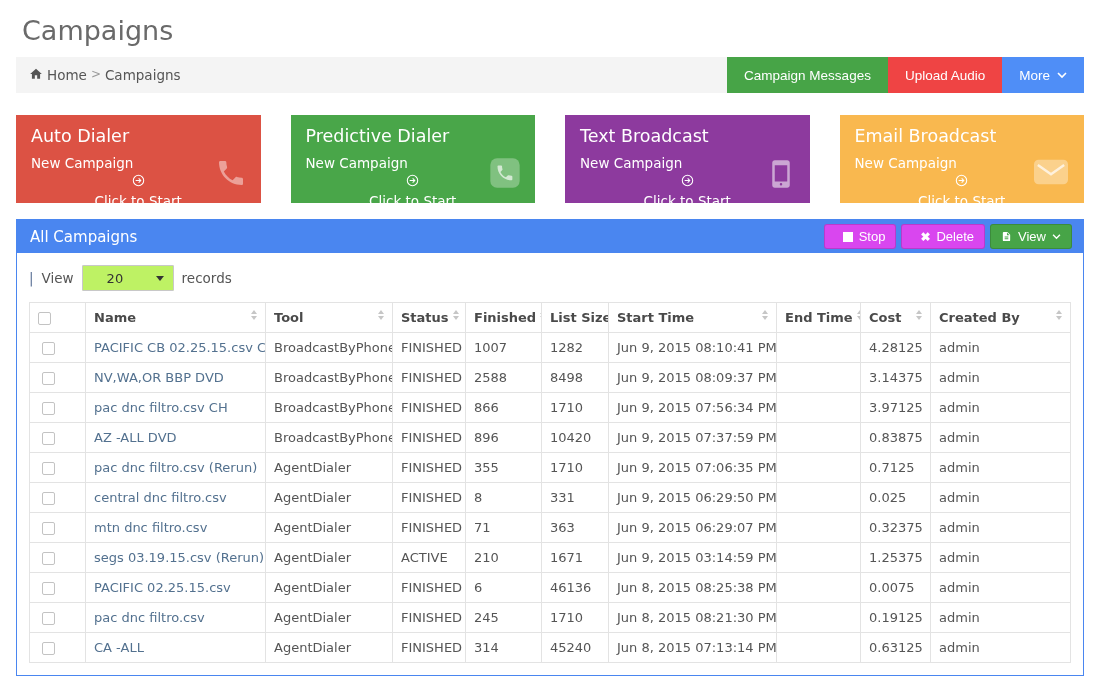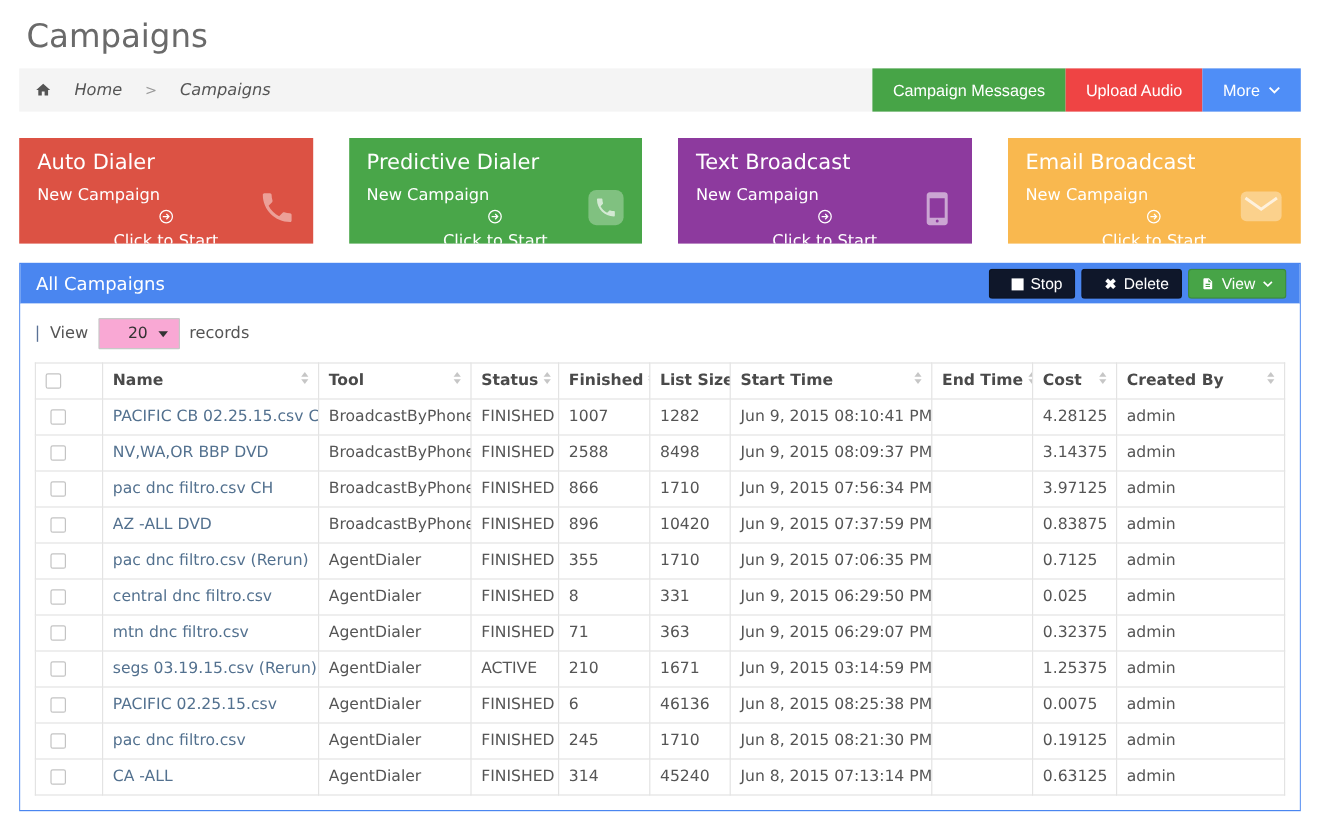--- a/index.html
+++ b/index.html
@@ -5,21 +5,21 @@
   * { box-sizing: border-box; margin: 0; padding: 0; }
   html, body { width: 1100px; height: 700px; overflow: hidden; background: #fff; }
   body { font-family: "DejaVu Sans", "Liberation Sans", sans-serif; color: #555; }
   .page { padding: 0 16px; }
 
   
   .page-title { font-size: 27px; font-weight: 400; color: #6a6a6a; margin: 15px 6px 11px 6px; }
 
   
   .breadcrumb-bar { position: relative; height: 36px; background: #f4f4f4; display: flex; align-items: center; padding-left: 13px; font-size: 13.5px; color: #555; }
-  .breadcrumb { display: flex; align-items: center; gap: 19px; font-style: italic; }
+  .breadcrumb { display: flex; gap: 4px; }
   .bc-sep { color: #999; font-size: 12px; }
   .bc-actions { position: absolute; right: 0; top: 0; height: 24px; display: flex; }
   .bar-btn { height: 36px; display: flex; align-items: center; gap: 7px; padding: 0 17px; color: #fff; font-size: 13.5px; border: none; cursor: pointer; }
   .bar-btn.green { background: #47a447; }
   .bar-btn.purple { background: #ef4444; }
   .bar-btn.blue { background: #4f8ef7; }
 
   
   .cards { display: flex; gap: 30px; margin-top: 22px; align-items: flex-end; }
   .card { flex: 1; height: 88px; padding: 11px 15px; color: #fff; position: relative; overflow: hidden; }
@@ -31,31 +31,31 @@
   .card-sub { font-size: 13.5px; margin-top: 9px; }
   .card-action { font-size: 13.5px; margin-top: 3px; display: flex; align-items: center; gap: 6px; flex-direction: column; }
   .card-big-icon { position: absolute; right: 14px; bottom: 10px; }
 
   
   .panel { margin-top: 16px; border: 1px solid #4a86f0; }
   .panel-header { background: #4a86f0; color: #fff; height: 33px; display: flex; align-items: center; justify-content: space-between; padding: 0 11px 0 13px; gap: 48px; }
   .panel-title { font-size: 15px; }
   .panel-actions { display: flex; gap: 5px; }
   .p-btn { display: flex; align-items: center; gap: 6px; color: #fff; font-size: 13px; padding: 0 10px; height: 25px; border-radius: 3px; border: 1px solid rgba(0,0,0,0.15); cursor: pointer; }
-  .p-btn.danger { background: #0f172a; padding-left: 18px; }
+  .p-btn.danger { background: #d946ef; padding-left: 18px; }
   .p-btn.success { background: #47a447; }
   .stop-sq { display: inline-block; width: 10px; height: 10px; background: #fff; }
   .x-icon { font-size: 12px; font-weight: bold; line-height: 1; }
 
   .panel-body { padding: 10px 12px 12px 12px; background: #fff; }
 
   
   .view-row { display: flex; align-items: center; gap: 8px; font-size: 13.5px; color: #555; margin: 2px 0 11px 0; }
   .view-pipe { color: #5a7196; }
-  .records-select { width: 68px; height: 26px; border: 1px solid #c8c8c8; border-radius: 1px; display: flex; align-items: center; justify-content: space-between; padding: 0 9px 0 24px; font-size: 13px; color: #333; background: #f9a8d4; cursor: pointer; }
+  .records-select { width: 92px; height: 26px; border: 1px solid #c8c8c8; border-radius: 1px; display: flex; align-items: center; justify-content: space-between; padding: 0 9px 0 24px; font-size: 13px; color: #333; background: #bef264; cursor: pointer; }
   .sel-caret { width: 0; height: 0; border-left: 4px solid transparent; border-right: 4px solid transparent; border-top: 5px solid #333; }
 
   
   table { width: 100%; border-collapse: collapse; table-layout: fixed; font-size: 13px; color: #555; }
   th, td { border: 1px solid #e3e3e3; padding: 7px 8px; text-align: left; white-space: nowrap; overflow: hidden; }
   th { color: #4a4a4a; font-weight: bold; }
   .th-in { display: flex; align-items: flex-start; justify-content: space-between; }
   .sort { display: inline-flex; flex-direction: column; gap: 2px; margin-left: 4px; flex: none; }
   .au { width: 0; height: 0; border-left: 3.5px solid transparent; border-right: 3.5px solid transparent; border-bottom: 4px solid #c6c6c6; }
   .ad { width: 0; height: 0; border-left: 3.5px solid transparent; border-right: 3.5px solid transparent; border-top: 4px solid #c6c6c6; }

